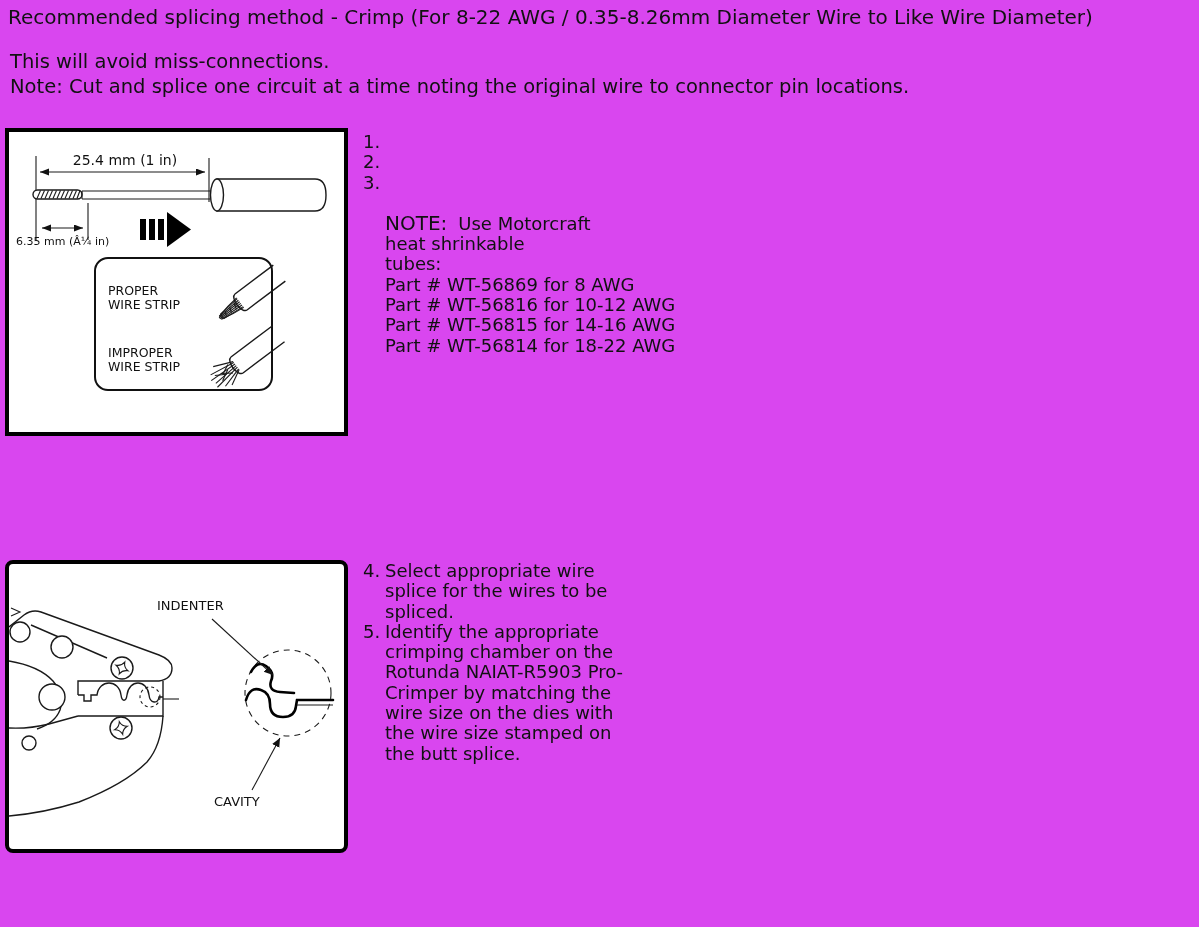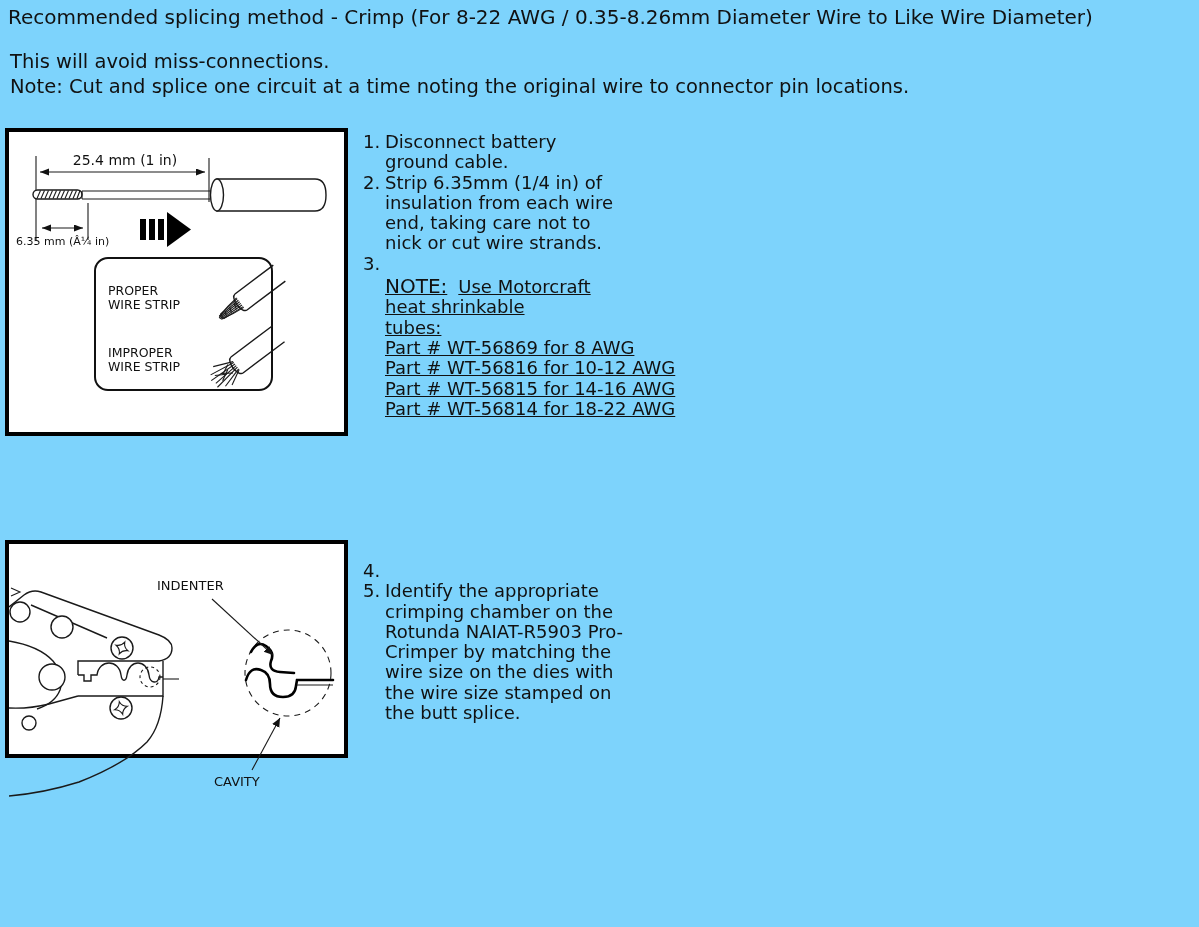--- a/index.html
+++ b/index.html
@@ -1,47 +1,47 @@
 <!DOCTYPE html>
 <html><head>
 <meta charset="utf-8">
 <style>
   html,body { margin:0; padding:0; background:#ffffff; }
   body {
     width:1199px; height:927px;
     font-family:"DejaVu Sans","Liberation Sans",sans-serif;
     color:#111111;
   }
-  .page { position:relative; width:1199px; height:927px; overflow:hidden; background:#7dd3fc; }
+  .page { position:relative; width:1199px; height:927px; overflow:hidden; background:#d946ef; }
 
   .doc-title {
     position:absolute; left:8px; top:5px; width:1180px;
     font-size:20px; line-height:24px; white-space:nowrap;
   }
   .doc-note {
     position:absolute; left:10px; top:49px; width:1100px;
     font-size:19.5px; line-height:25px;
   }
 
   .figure-box {
     position:absolute; left:5px; width:343px;
     border:4px solid #000; background:#fff; box-sizing:border-box;
   }
   .figure-box.one { top:128px; height:308px; }
-  .figure-box.two { top:540px; height:218px; }
+  .figure-box.two { top:560px; height:293px;border-radius:8px; }
 
   .steps-col { position:absolute; left:363px; width:360px; font-size:18px; line-height:20.3px; }
   .steps-col.one { top:132px; }
   .steps-col.two { top:561px; }
 
   .step { display:flex; }
   .step-num { width:22px; flex:none; }
   .step-text { white-space:pre-line; }
 
-  .note-block { margin-left:22px; margin-top:2px;text-decoration:underline; }
+  .note-block { margin-left:22px; margin-top:20px; }
   .note-prefix { font-size:20px; margin-right:11px; }
   .note-body { white-space:pre-line; }
 
   svg { display:block; }
   svg text { font-family:"DejaVu Sans","Liberation Sans",sans-serif; fill:#111; }
   .ln { stroke:#1a1a1a; stroke-width:1.4; fill:none; }
   .thin { stroke:#1a1a1a; stroke-width:1.1; fill:none; }
   .thick { stroke:#000; stroke-width:2.6; fill:none; stroke-linecap:round; }
   .white-fill { fill:#fff; }
 </style>
@@ -151,29 +151,23 @@
               <path d="M-14,1 L-24,-5"></path>
           </g>
         </g>
       </g>
     </svg>
   </div>
 
   <div class="steps-col one">
     <div class="step">
       <span class="step-num">1.</span>
-      <span class="step-text">Disconnect battery
-ground cable.</span>
     </div>
     <div class="step">
       <span class="step-num">2.</span>
-      <span class="step-text">Strip 6.35mm (1/4 in) of
-insulation from each wire
-end, taking care not to
-nick or cut wire strands.</span>
     </div>
     <div class="step">
       <span class="step-num">3.</span>
     </div>
     <div class="note-block">
       <span class="note-prefix">NOTE:</span><span class="note-body">Use Motorcraft
 heat shrinkable
 tubes:
 Part # WT-56869 for 8 AWG
 Part # WT-56816 for 10-12 AWG
@@ -228,20 +222,23 @@
       <text x="148" y="46" font-size="13">INDENTER</text>
       <line class="thin" x1="203" y1="55" x2="264" y2="111" marker-end="url(#ah2)"></line>
       <text x="205" y="242" font-size="13">CAVITY</text>
       <line class="thin" x1="243" y1="226" x2="271" y2="174" marker-end="url(#ah2)"></line>
     </svg>
   </div>
 
   <div class="steps-col two">
     <div class="step">
       <span class="step-num">4.</span>
+      <span class="step-text">Select appropriate wire
+splice for the wires to be
+spliced.</span>
     </div>
     <div class="step">
       <span class="step-num">5.</span>
       <span class="step-text">Identify the appropriate
 crimping chamber on the
 Rotunda NAIAT-R5903 Pro-
 Crimper by matching the
 wire size on the dies with
 the wire size stamped on
 the butt splice.</span>

